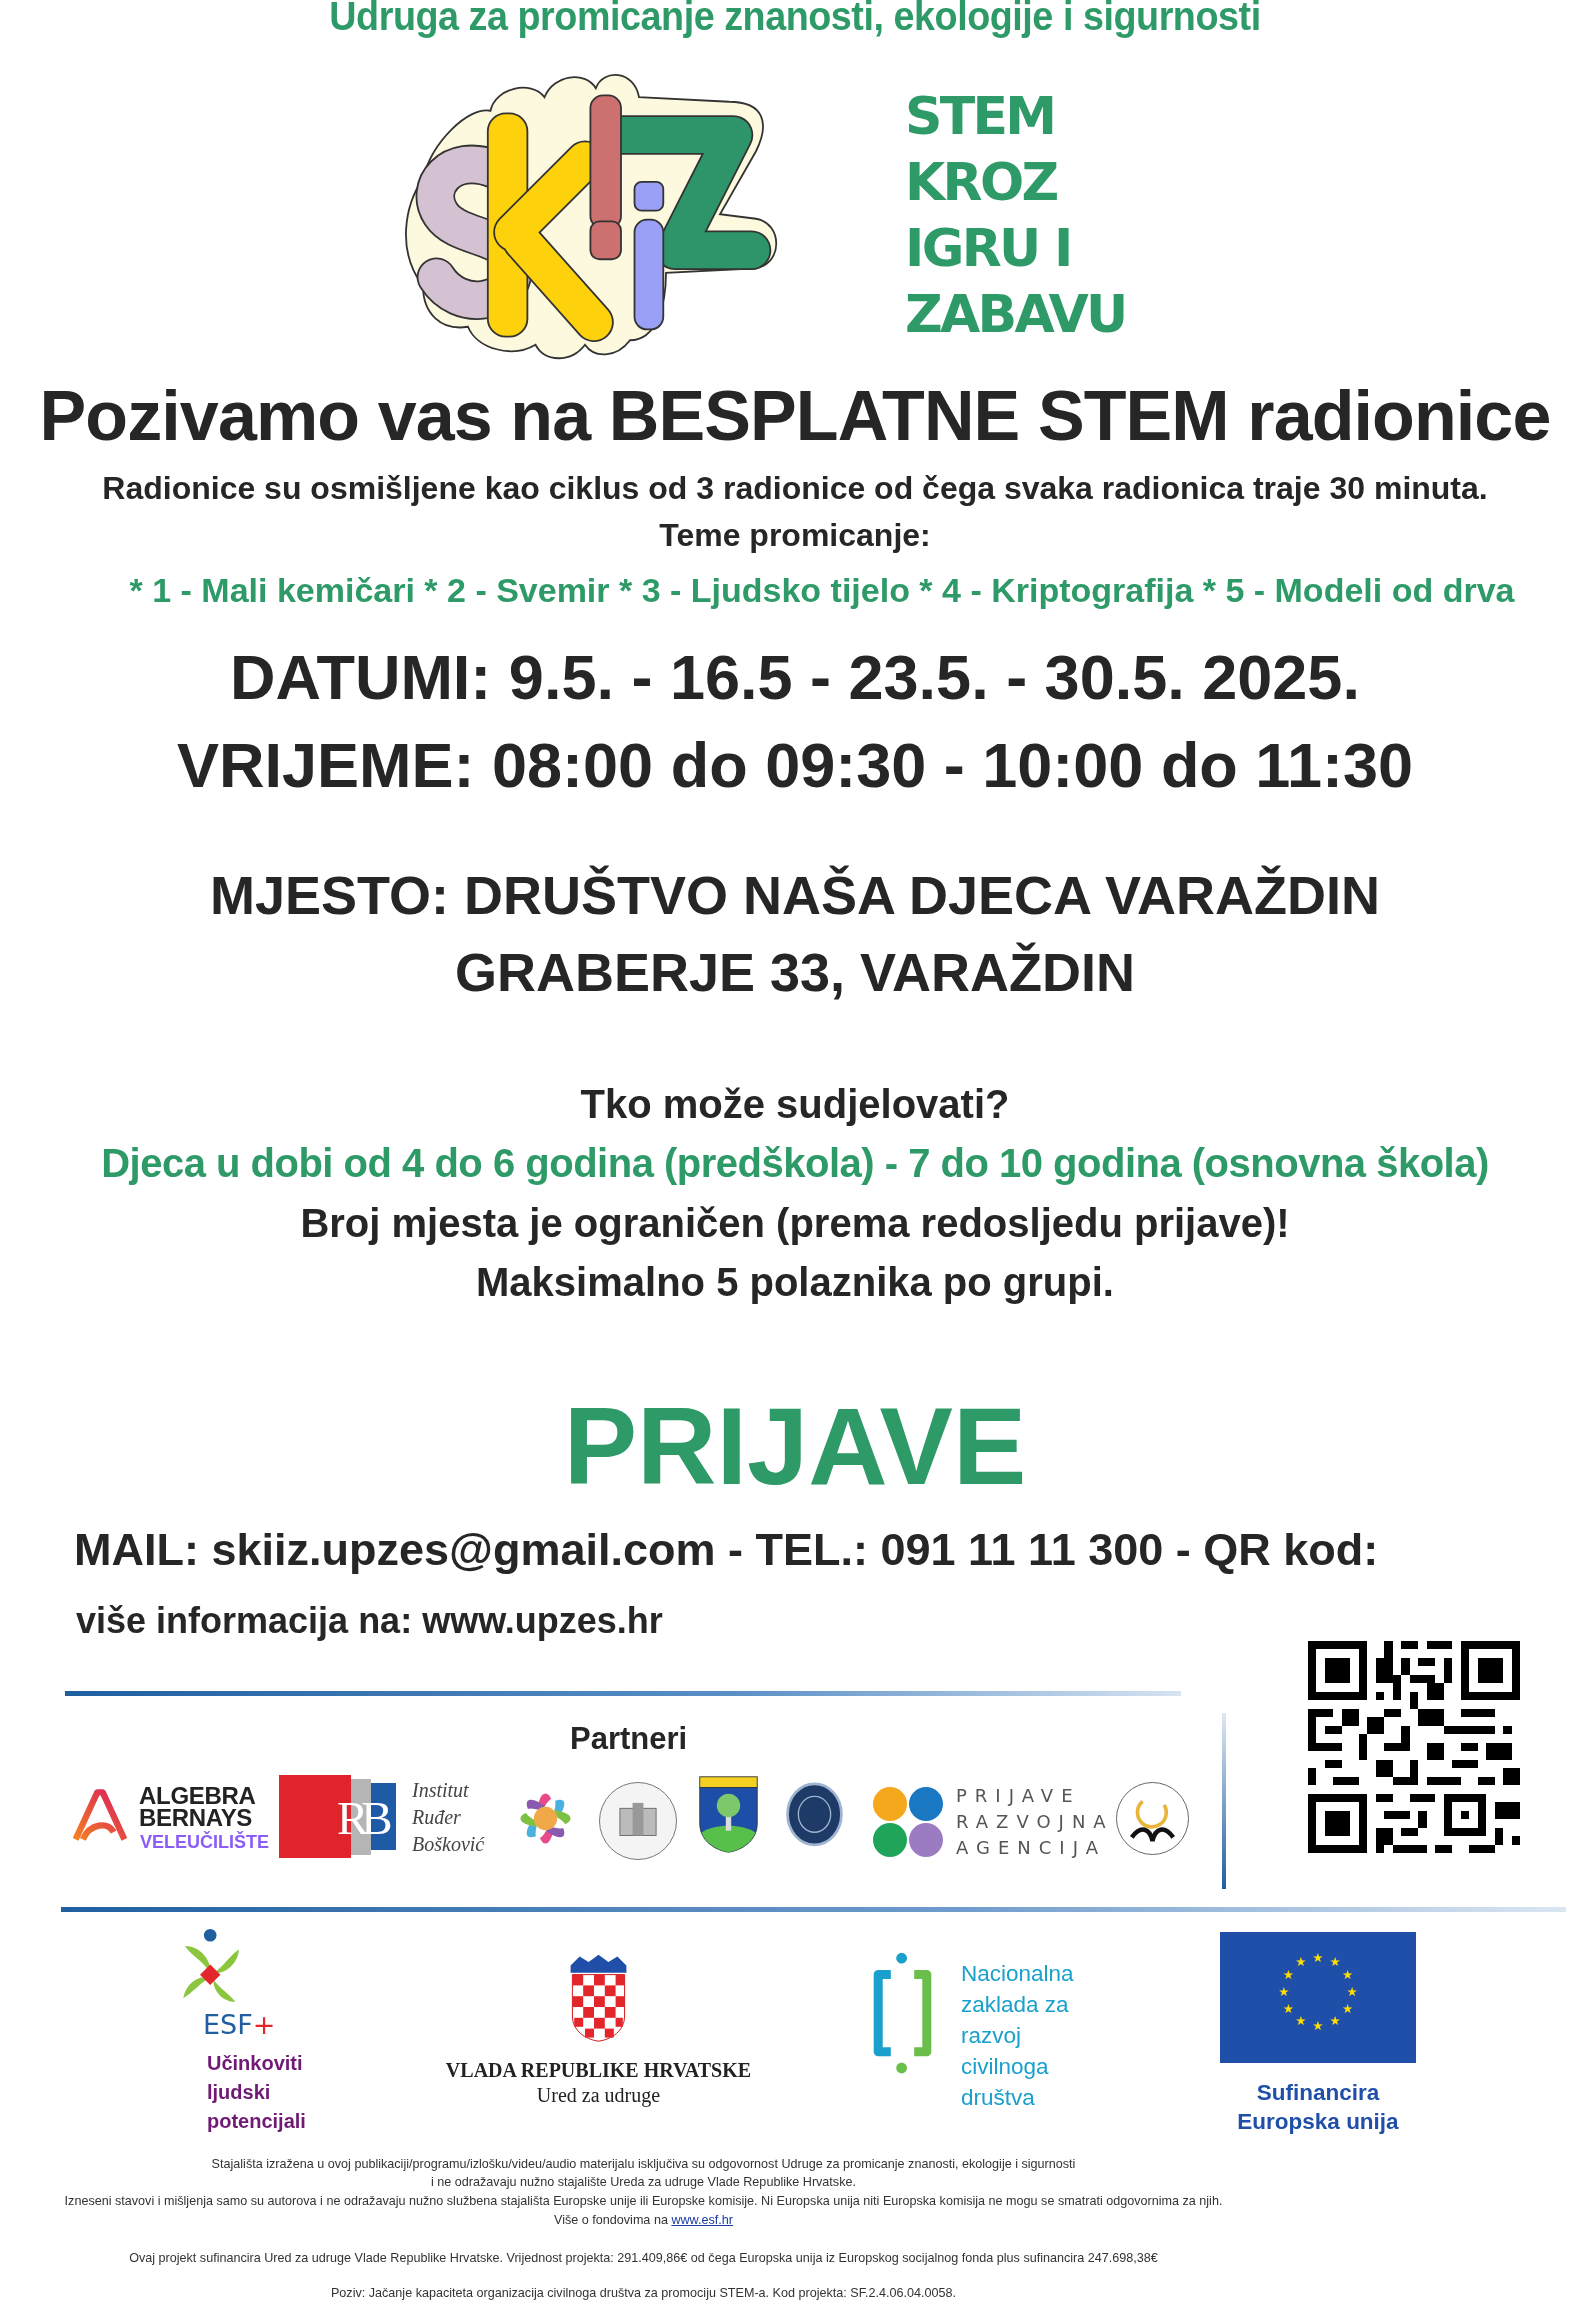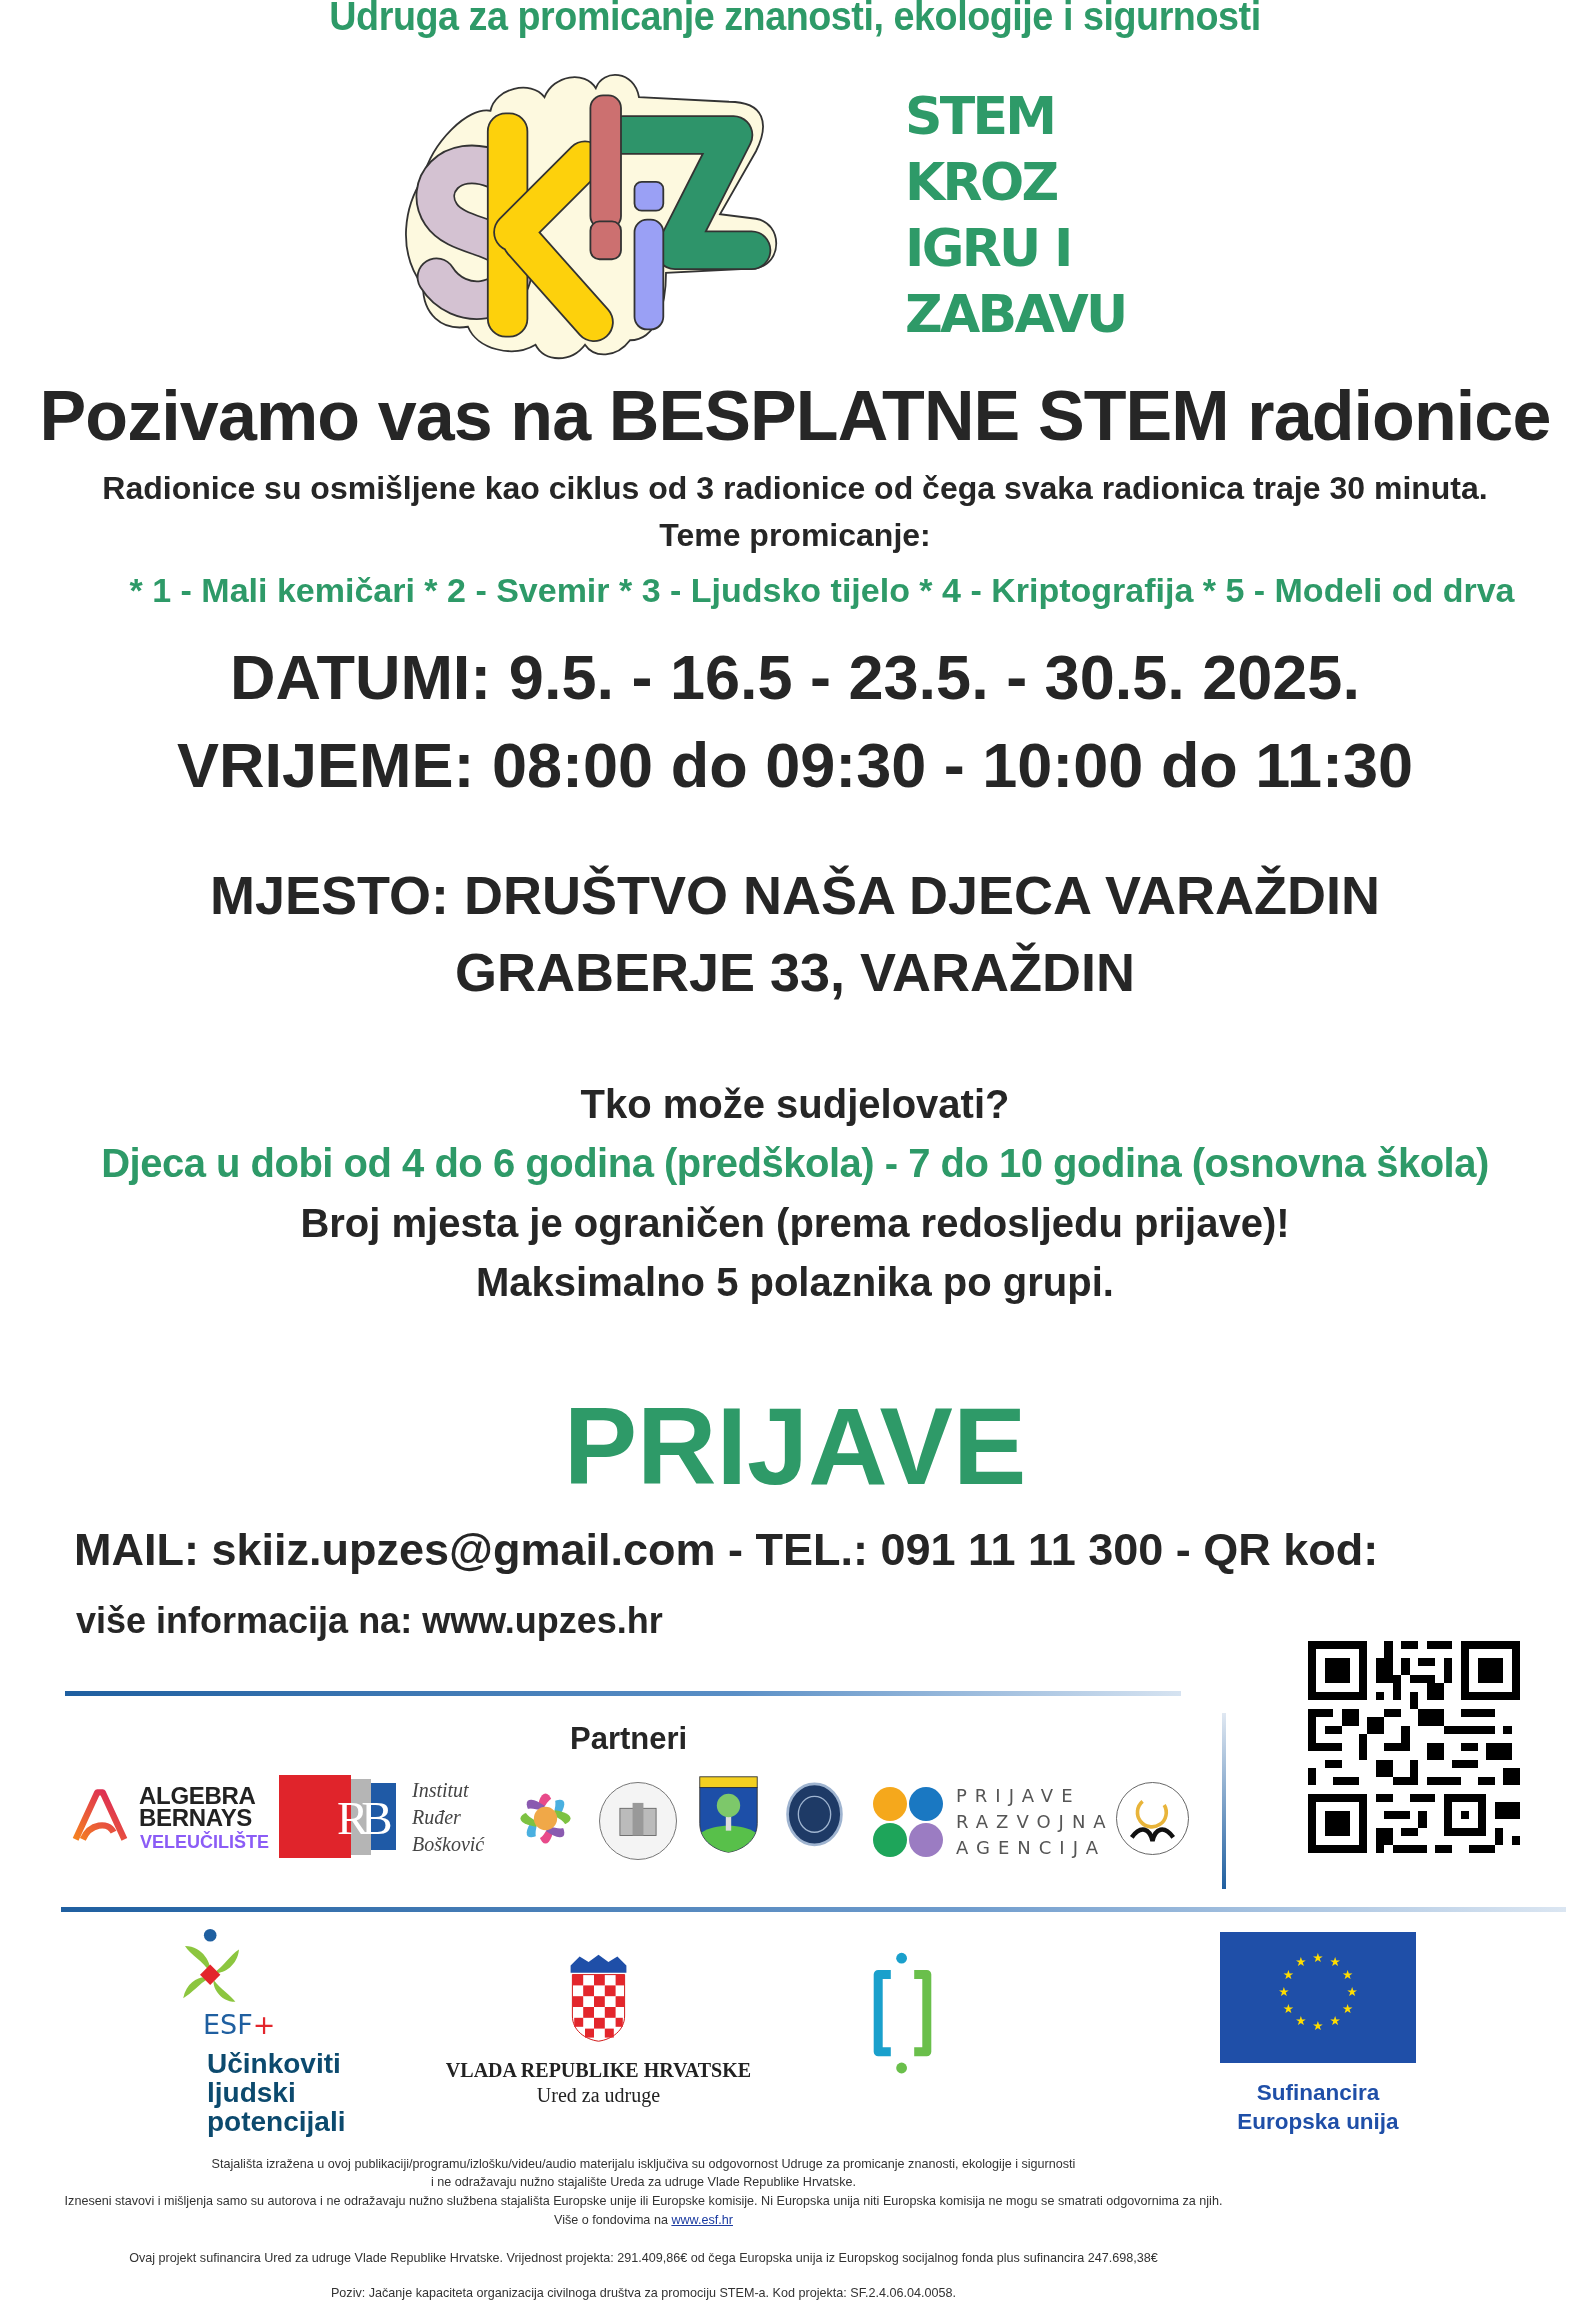--- a/index.html
+++ b/index.html
@@ -59,21 +59,21 @@
   #malesnica { left: 783px; top: 1782px; width: 63px; height: 70px; }
   #zra { left: 873px; top: 1787px; width: 297px; height: 72px; }
   #zra .c { position: absolute; width: 34px; height: 34px; border-radius: 50%; }
   #zra .t { position: absolute; left: 83px; font-size: 18px; letter-spacing: 8px; color: #555; font-family: "DejaVu Sans", sans-serif; }
   #gimn { left: 1112px; top: 1778px; width: 81px; height: 81px; }
 
   
   #esf { left: 167px; top: 1928px; width: 171px; height: 207px; }
   #esf .esf { position: absolute; left: 36px; top: 81px; font-size: 27px; color: #1f5fa0; font-family: "DejaVu Sans", sans-serif; }
   #esf .esf span { color: #e3262c; }
-  #esf .txt { position: absolute; left: 40px; top: 121px; font-size: 28px; line-height: 29px; font-weight: bold; color: #0c4a6e; }
+  #esf .txt { position: absolute; left: 40px; top: 121px; font-size: 20px; line-height: 29px; font-weight: bold; color: #701a75; }
   #vlada { left: 423px; top: 1953px; width: 351px; height: 162px; }
   #vlada .t1 { position: absolute; left: 0; width: 351px; text-align: center; top: 106px; font-family: "Liberation Serif", serif; font-weight: bold; font-size: 20px; color: #222; white-space: nowrap; }
   #vlada .t2 { position: absolute; left: 0; width: 351px; text-align: center; top: 131px; font-family: "Liberation Serif", serif; font-size: 20px; color: #222; }
   #nzr { left: 871px; top: 1951px; width: 234px; height: 171px; }
   #nzr .txt { position: absolute; left: 90px; top: 7.2px; font-size: 22.5px; line-height: 31px; color: #1aa0cc; }
   #eu { left: 1220px; top: 1932px; width: 196px; height: 203px; }
   #eu .flag { position: absolute; left: 0; top: 0; width: 196px; height: 131px; background: #1f4fa8; }
   #eu .txt { position: absolute; left: 0; width: 196px; text-align: center; top: 146px; font-size: 22.5px; line-height: 29px; font-weight: bold; color: #1f4fa8; }
 
   .fine { position: absolute; left: 0; width: 1287px; text-align: center; font-size: 12.6px; color: #333; white-space: nowrap; font-family: "Liberation Sans Narrow", "Liberation Sans", sans-serif; }
@@ -311,20 +311,27 @@
   <div class="t2">Ured za udruge</div>
 </div>
 
 <div id="nzr" class="plogo">
   <svg viewBox="0 0 70 150" width="63" height="135" style="position:absolute;left:0;top:0">
     <circle cx="34" cy="8" r="6" fill="#1aa0cc"></circle>
     <path d="M22,26 L8,26 L8,112 L22,112" fill="none" stroke="#1aa0cc" stroke-width="10" stroke-linejoin="round"></path>
     <path d="M48,26 L62,26 L62,112 L48,112" fill="none" stroke="#6abf4b" stroke-width="10" stroke-linejoin="round"></path>
     <circle cx="34" cy="130" r="6" fill="#6abf4b"></circle>
   </svg>
+  <div class="txt">
+    <div>Nacionalna</div>
+    <div>zaklada za</div>
+    <div>razvoj</div>
+    <div>civilnoga</div>
+    <div>društva</div>
+  </div>
 </div>
 
 <div id="eu" class="plogo">
   <svg class="flag" viewBox="0 0 218 146" width="196" height="131">
     <rect width="218" height="146" fill="#1f4fa8"></rect>
     <g fill="#ffdd00" font-size="14" text-anchor="middle" font-family="DejaVu Sans, sans-serif">
       <text x="109" y="33">★</text>
         <text x="128" y="38">★</text>
         <text x="142" y="52">★</text>
       <text x="147" y="71">★</text>

